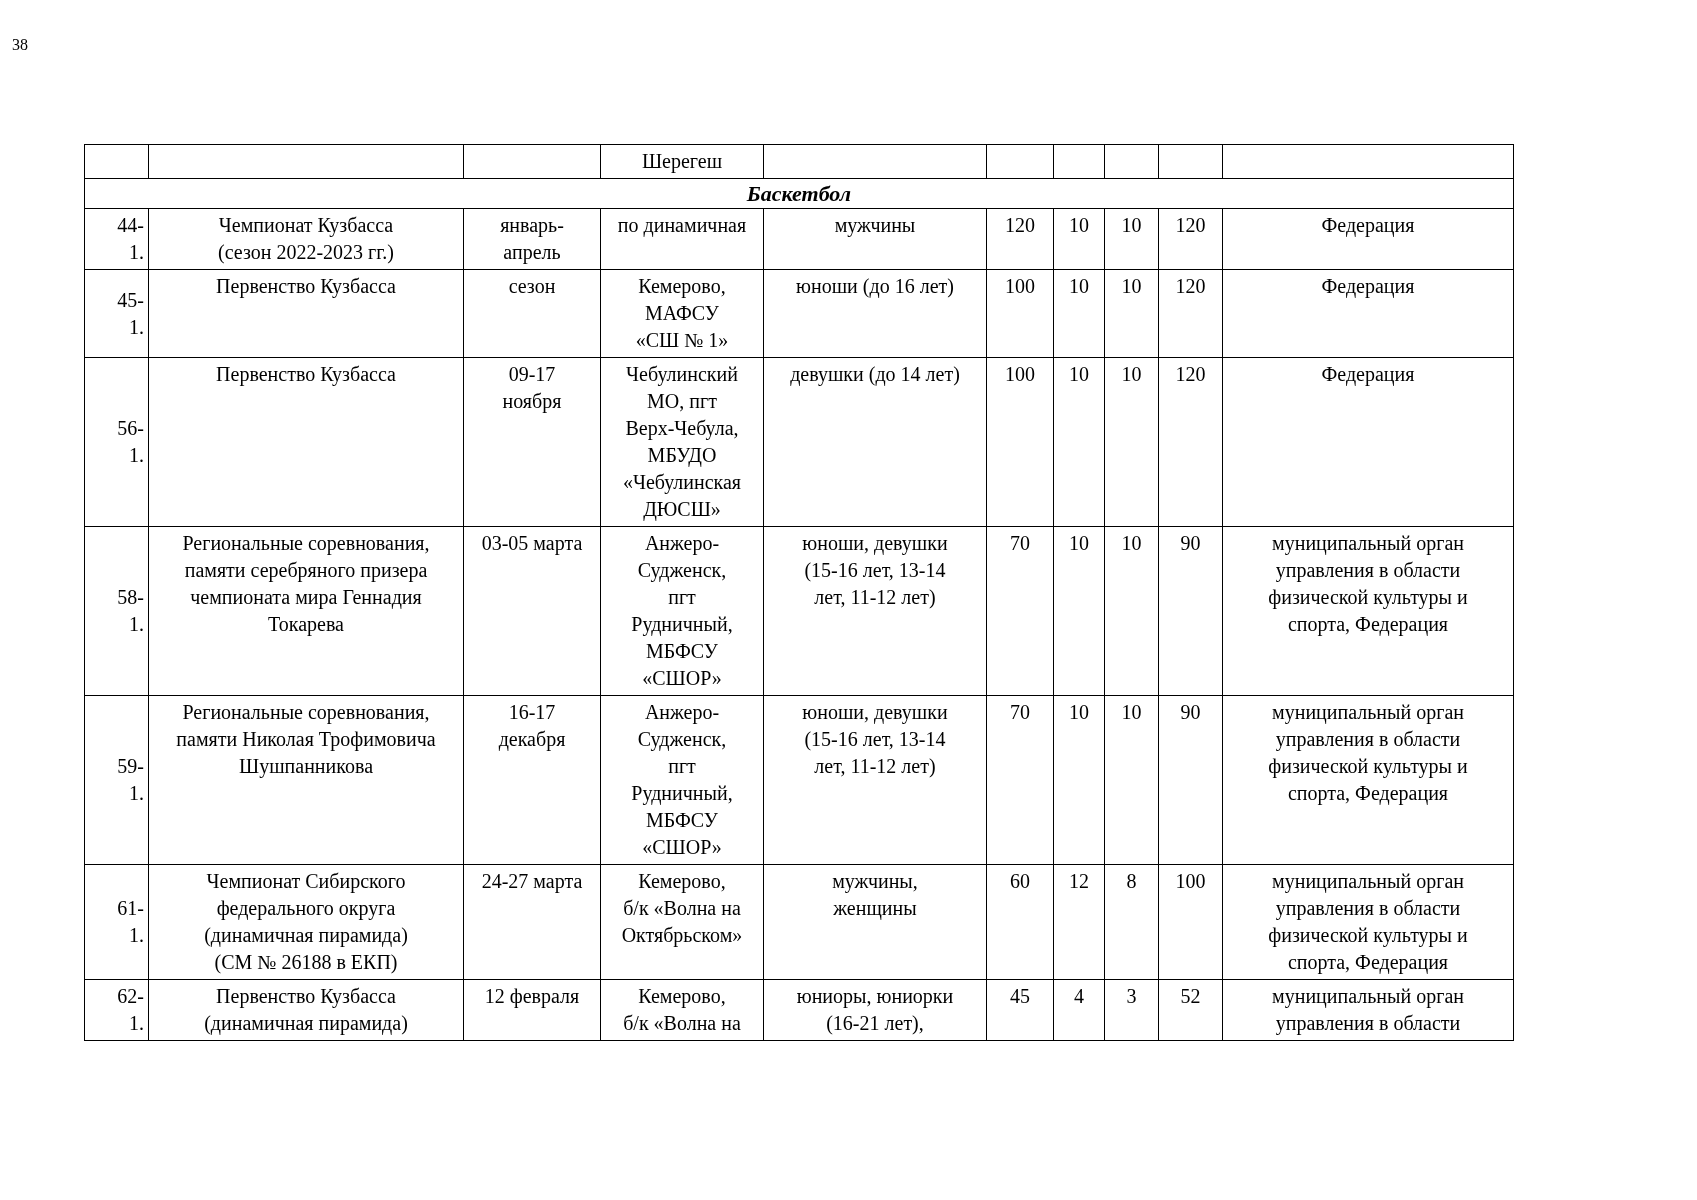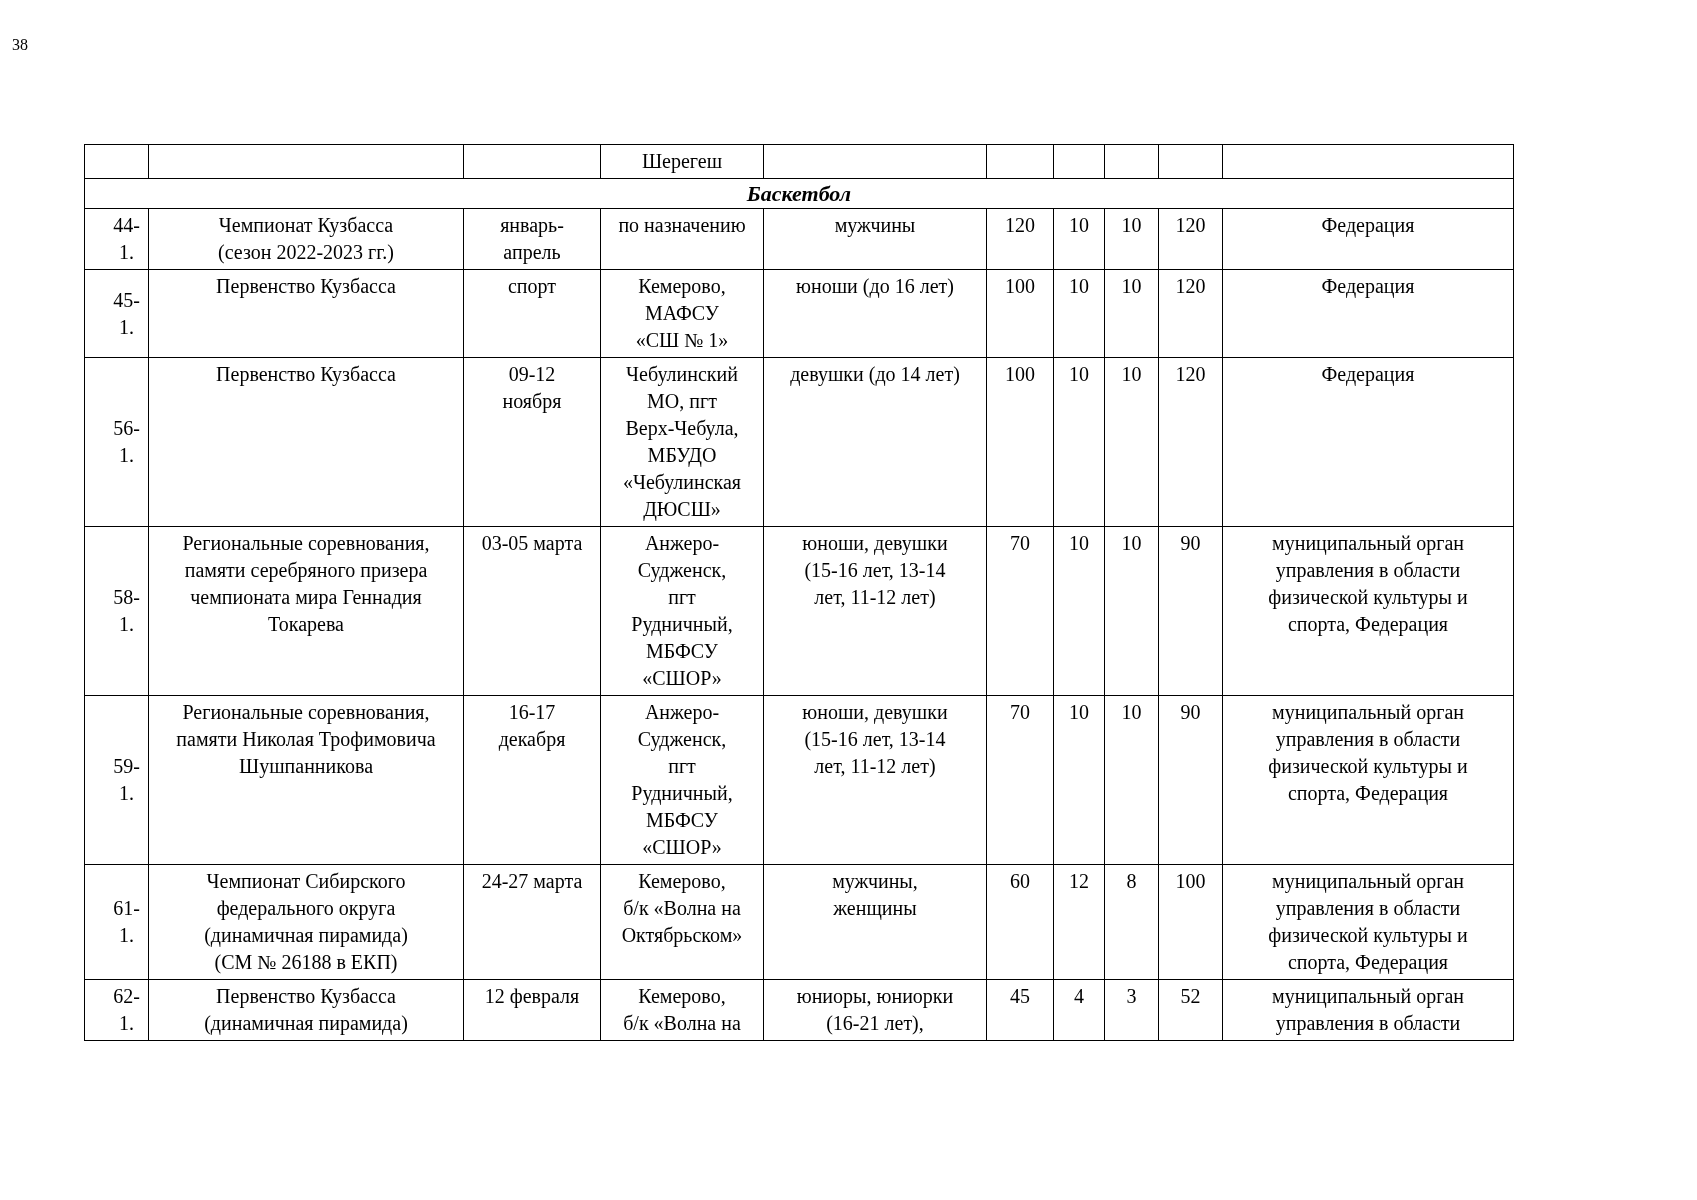--- a/index.html
+++ b/index.html
@@ -37,21 +37,21 @@
     font-size: 20px;
     line-height: 27px;
     text-align: center;
     vertical-align: top;
     padding: 3px 4px;
     white-space: pre-line;
     overflow: hidden;
   }
   table.schedule td.c0 {
     vertical-align: middle;
-    text-align: center;
+    text-align: right;
     padding-left: 24px;
   }
   table.schedule td.section-cell {
     font-weight: bold;
     font-style: italic;
     font-size: 22px;
     vertical-align: middle;
     padding: 1px 0;
   }
   table.schedule tr.carryover td {
@@ -92,46 +92,46 @@
         </tr>
         <tr>
           <td colspan="10" class="section-cell">Баскетбол</td>
         </tr>
         <tr>
           <td class="c0">44-1.</td>
           <td class="c1">Чемпионат Кузбасса
 (сезон 2022-2023 гг.)</td>
           <td class="c2">январь-
 апрель</td>
-          <td class="c3">по назначению</td>
+          <td class="c3">по динамичная</td>
           <td class="c4">мужчины</td>
           <td class="c5">120</td>
           <td class="c6">10</td>
           <td class="c7">10</td>
           <td class="c8">120</td>
           <td class="c9">Федерация</td>
         </tr>
         <tr>
           <td class="c0">45-1.</td>
           <td class="c1">Первенство Кузбасса</td>
-          <td class="c2">спорт</td>
+          <td class="c2">сезон</td>
           <td class="c3">Кемерово,
 МАФСУ
 «СШ № 1»</td>
           <td class="c4">юноши (до 16 лет)</td>
           <td class="c5">100</td>
           <td class="c6">10</td>
           <td class="c7">10</td>
           <td class="c8">120</td>
           <td class="c9">Федерация</td>
         </tr>
         <tr>
           <td class="c0">56-1.</td>
           <td class="c1">Первенство Кузбасса</td>
-          <td class="c2">09-12
+          <td class="c2">09-17
 ноября</td>
           <td class="c3">Чебулинский
 МО, пгт
 Верх-Чебула,
 МБУДО
 «Чебулинская
 ДЮСШ»</td>
           <td class="c4">девушки (до 14 лет)</td>
           <td class="c5">100</td>
           <td class="c6">10</td>

